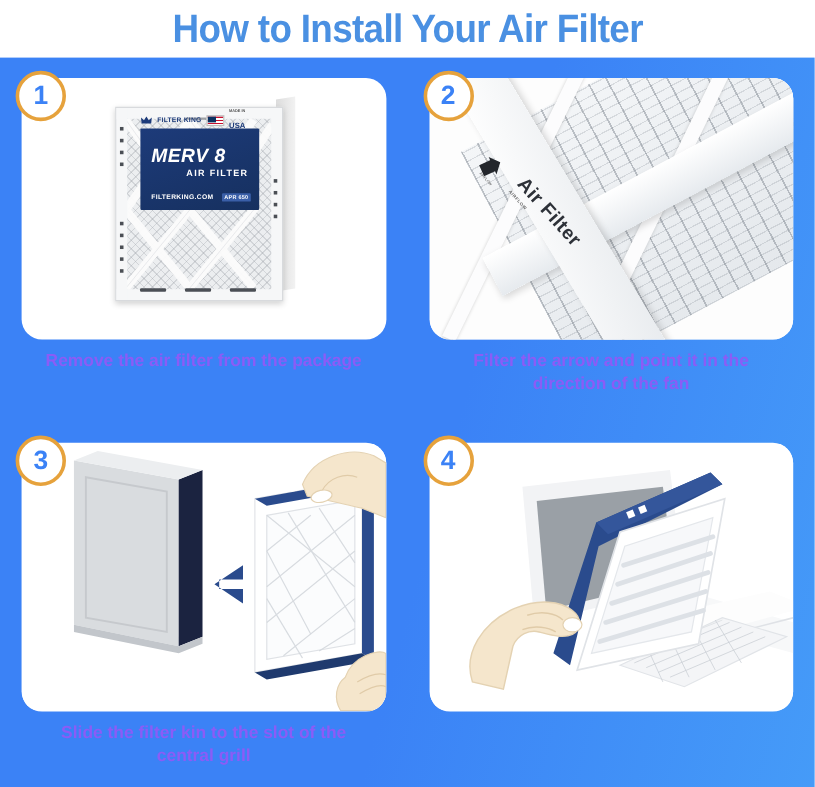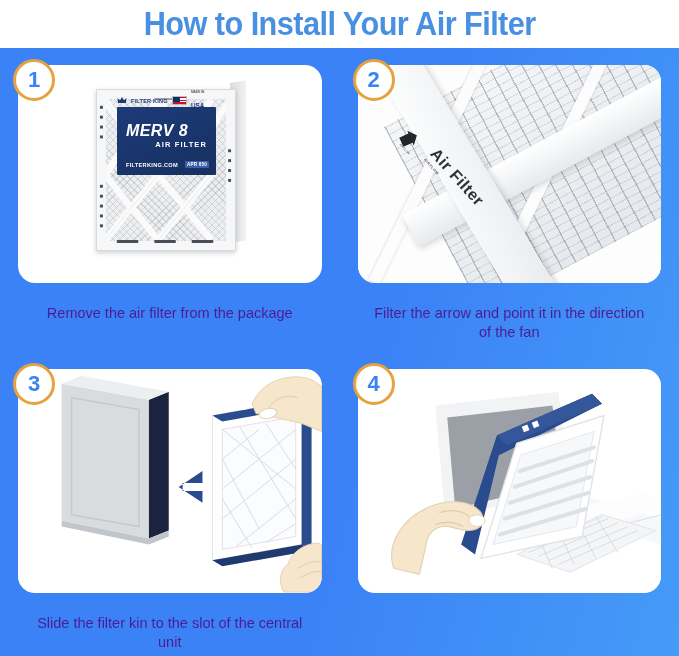--- a/index.html
+++ b/index.html
@@ -47,22 +47,22 @@
   .badge {
     position:absolute; left:-5px; top:-6px; width:42px; height:42px;
     border-radius:50%; border:3px solid #e6a23c; background:#ffffff;
     display:flex; align-items:center; justify-content:center;
     z-index:6; box-sizing:border-box;
   }
   .badge span { font-size:22px; font-weight:bold; color:#3b82f6; line-height:1; }
 
   
   .caption {
-    margin-top:21px; text-align:center; color:#4c1d95;
-    font-size:14.5px; font-weight:normal; line-height:19px;
+    margin-top:9px; text-align:center; color:#8b5cf6;
+    font-size:14.5px; font-weight:bold; line-height:19px;
     padding:0 12px;
   }
 
   
   .filter-photo {
     position:absolute; left:78px; top:18px; width:150px; height:170px;
   }
   .fp-side {
     position:absolute; right:0; top:0; width:16px; height:160px;
     background:linear-gradient(90deg,#dcdcdc,#f2f2f2);
@@ -325,21 +325,21 @@
                 <path d="M282 200 C292 194, 300 192, 306 194" fill="none" stroke="#e0cba8" stroke-width="1"></path>
                 <path d="M284 210 C294 204, 302 202, 306 204" fill="none" stroke="#e0cba8" stroke-width="1"></path>
               </g>
             </svg>
           </div>
         </div>
         <div class="badge">
           <span>3</span>
         </div>
       </div>
-      <div class="caption">Slide the filter kin to the slot of the central unit</div>
+      <div class="caption">Slide the filter kin to the slot of the central grill</div>
     </div>
 
     <div class="cell row2">
       <div class="card">
         <div class="card-clip">
           <div class="ill">
             <svg viewBox="0 0 306 224" preserveAspectRatio="xMidYMid meet">
               <rect x="0" y="0" width="306" height="224" fill="#ffffff"></rect>
 
               <g>

